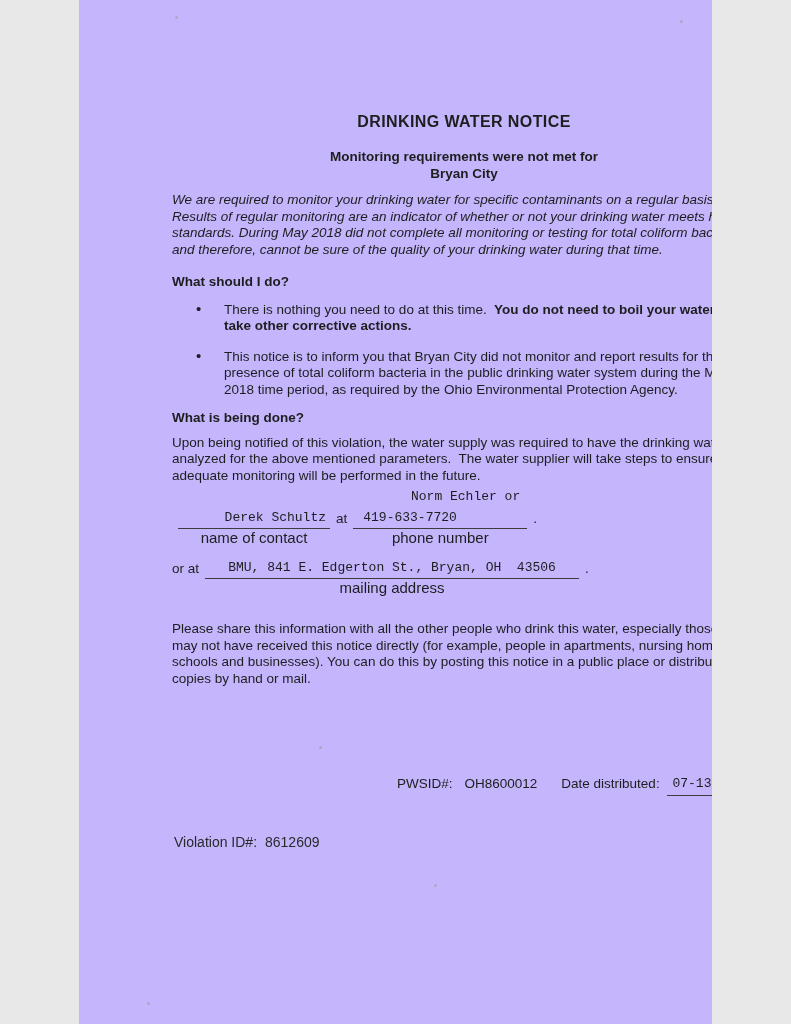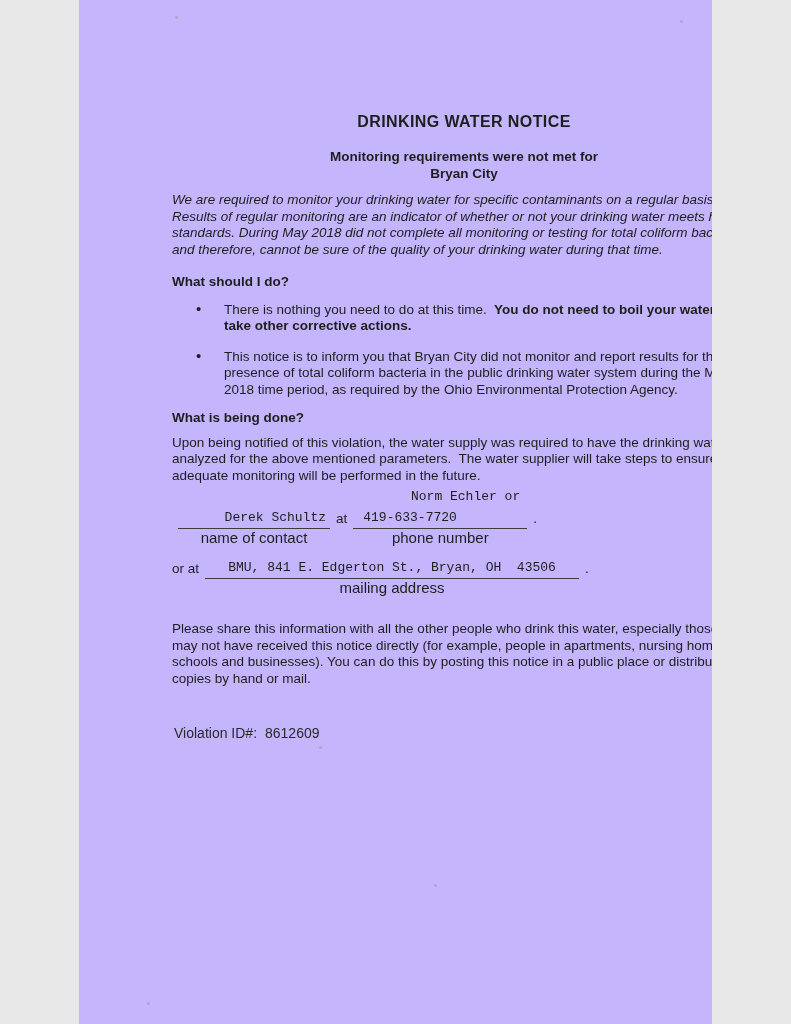--- a/index.html
+++ b/index.html
@@ -187,19 +187,25 @@
       <span class="lead-text">or at</span>
       <span class="fill addr-fill">
         <span class="fill-value mono prewrap">BMU, 841 E. Edgerton St., Bryan, OH  43506</span>
         <span class="fill-label">mailing address</span>
       </span>
       <span class="tail-period">.</span>
     </div>
 
     <p class="share-note prewrap">Please share this information with all the other people who drink this water, especially those who may not have received this notice directly (for example, people in apartments, nursing homes, schools and businesses). You can do this by posting this notice in a public place or distributing copies by hand or mail.</p>
 
+    <div class="pwsid-row">
+      <span class="pwsid-label">PWSID#:</span>
+      <span class="pwsid-value">OH8600012</span>
+      <span class="date-label">Date distributed:</span>
+      <span class="date-fill mono">07-13-18</span>
+    </div>
 
     <div class="violation-row">
       <span>Violation ID#:</span><span class="vid-value">8612609</span>
     </div>
 
   </div>
 </div>
 
 </body></html>

